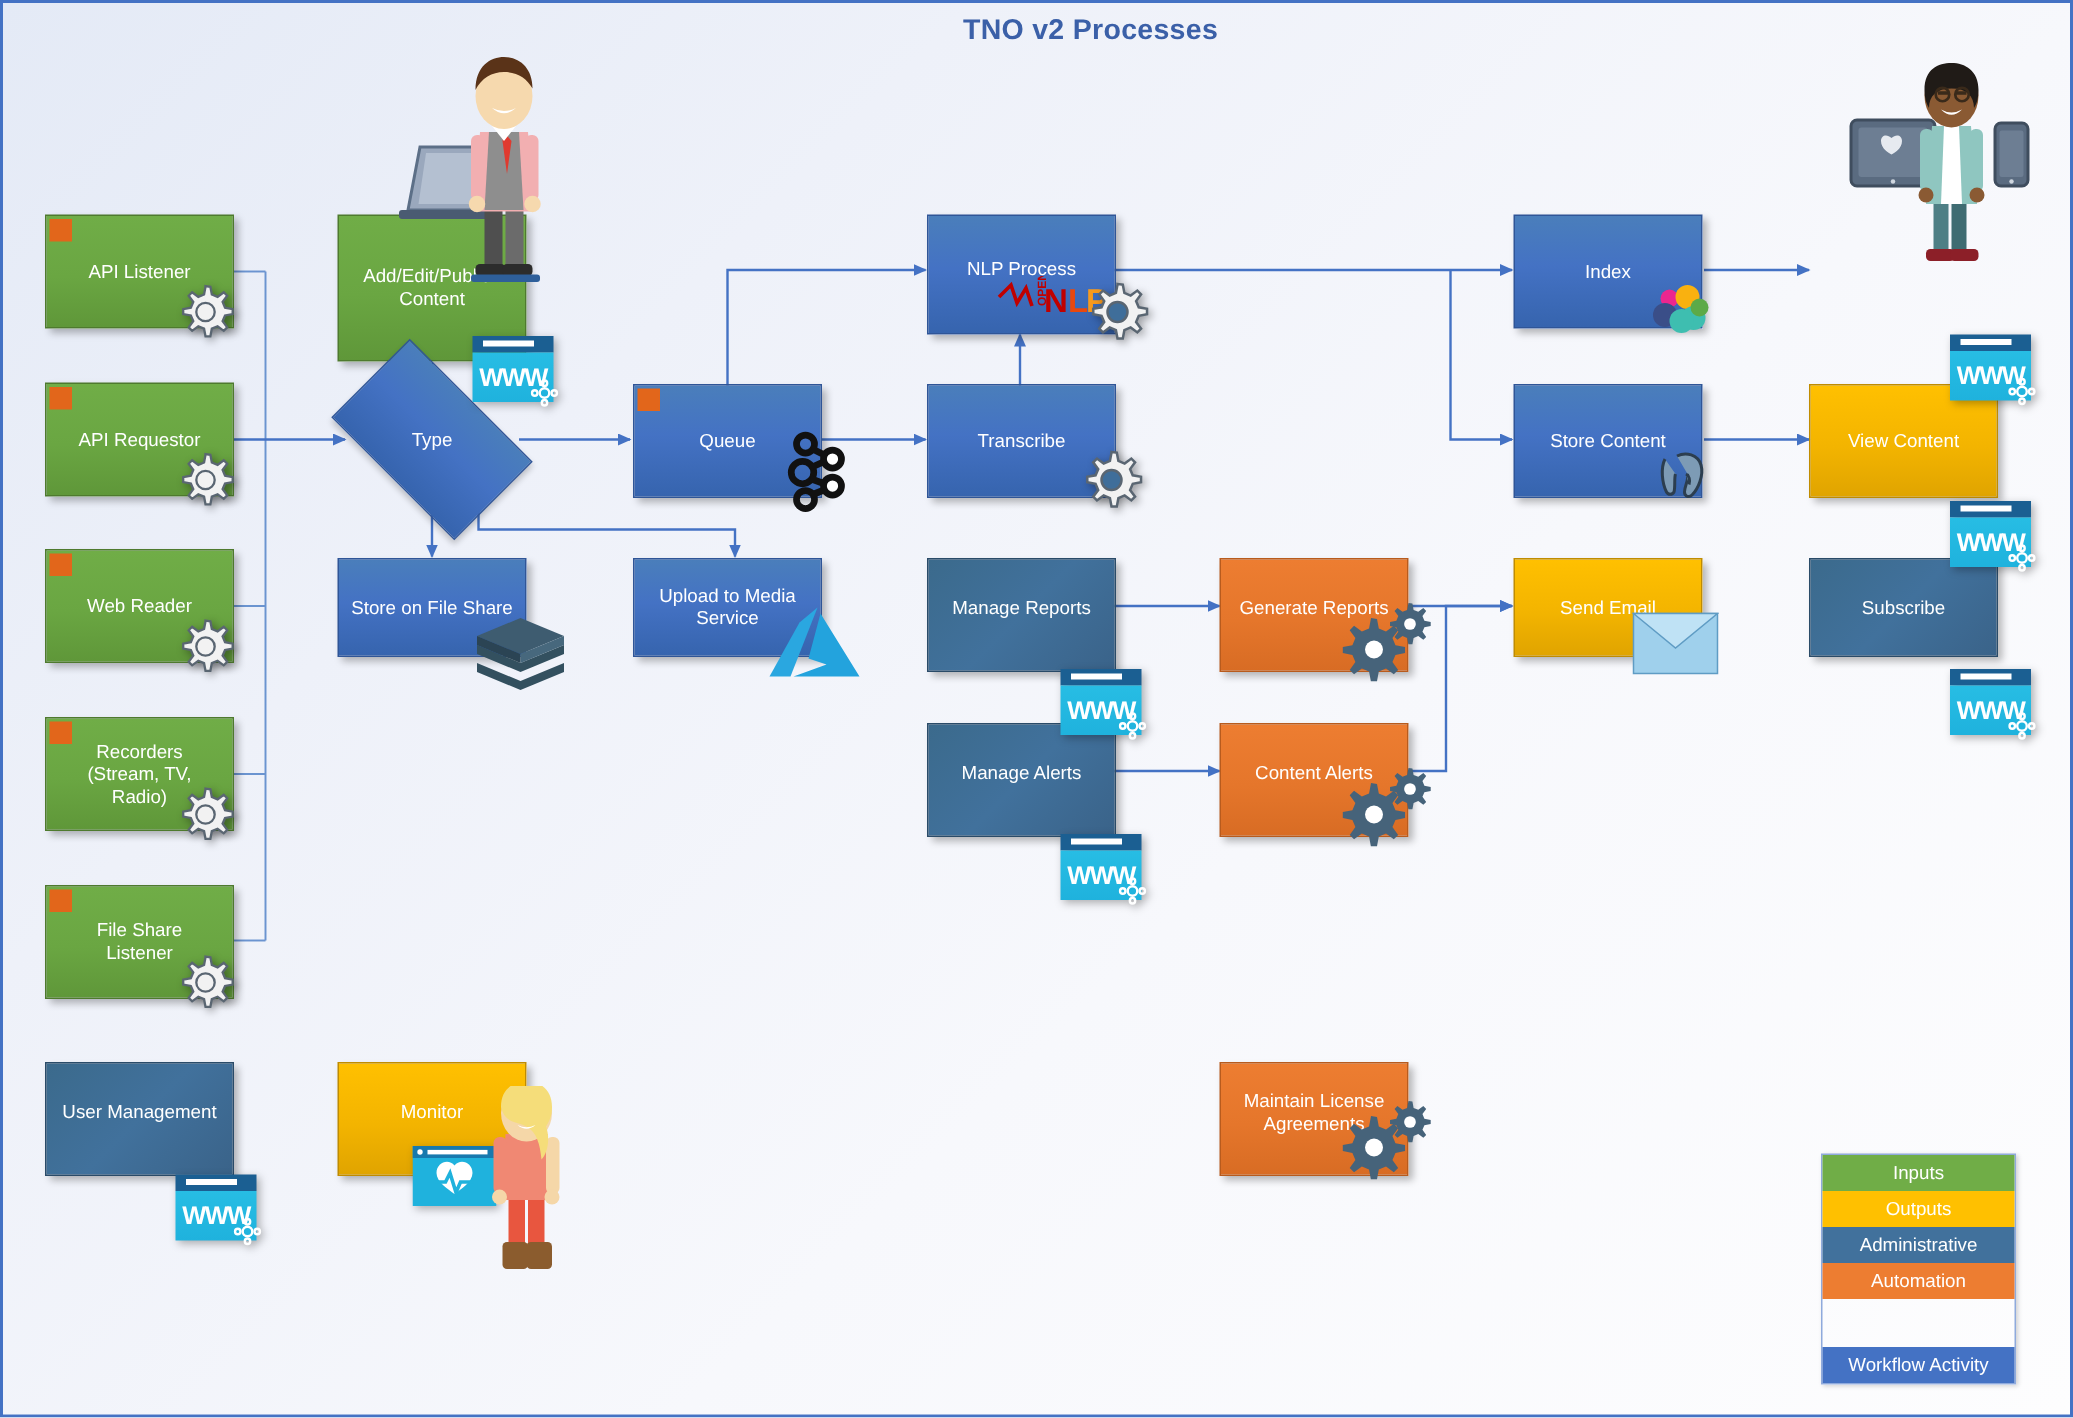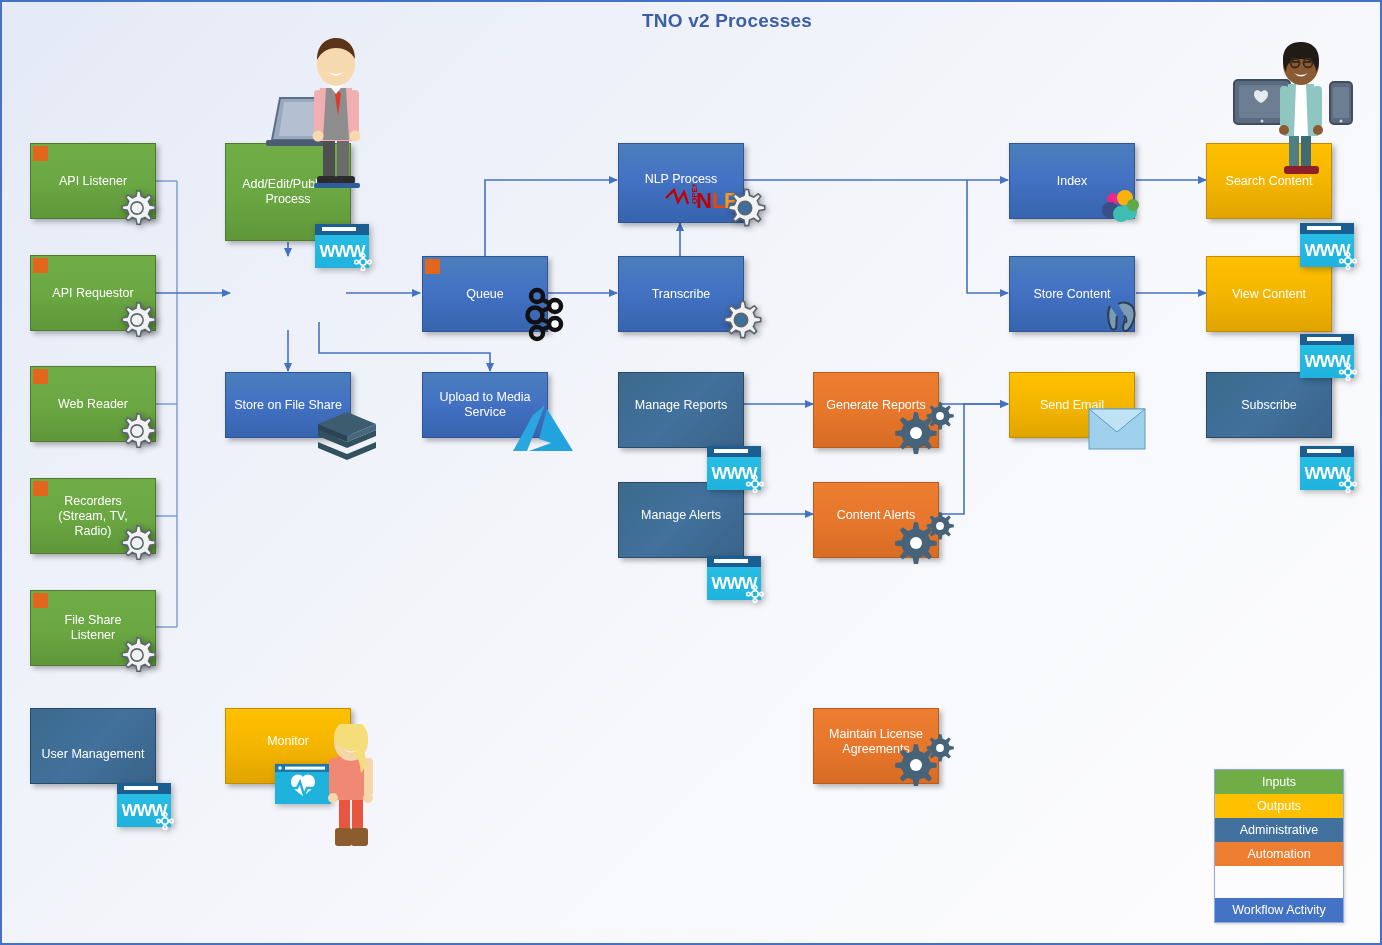--- a/index.html
+++ b/index.html
@@ -200,23 +200,27 @@
     <span class="lbl">Web Reader</span>
   </div>
   <div class="node green" style="left:28px;top:588px;width:126px;height:76px;flex-direction:column;">
     <span class="corner"></span>
     <span class="lbl">File Share</span>
     <span class="lbl">Listener</span>
   </div>
 
   <div class="node green" style="left:223px;top:141px;width:126px;height:98px;flex-direction:column;">
     <span class="lbl">Add/Edit/Publish</span>
-    <span class="lbl">Process</span>
-  </div>
-
+    <span class="lbl">Content</span>
+  </div>
+
+  <div class="diamond" style="left:228px;top:254px;width:116px;height:74px;">
+    <span class="dshape"></span>
+    <span class="lbl">Type</span>
+  </div>
 
   <div class="node wf" style="left:223px;top:370px;width:126px;height:66px;">
     <span class="lbl">Store on File Share</span>
   </div>
 
   <div class="node wf" style="left:420px;top:254px;width:126px;height:76px;">
     <span class="corner"></span>
     <span class="lbl">Queue</span>
   </div>
 
@@ -234,23 +238,20 @@
   </div>
 
   <div class="node wf" style="left:616px;top:254px;width:126px;height:76px;align-items:flex-start;padding-top:30px;">
     <span class="lbl">Transcribe</span>
   </div>
 
   <div class="node wf" style="left:1007px;top:254px;width:126px;height:76px;align-items:flex-start;padding-top:30px;">
     <span class="lbl">Store Content</span>
   </div>
 
-  <div class="node gold" style="left:1204px;top:141px;width:126px;height:76px;align-items:flex-start;padding-top:30px;">
-    <span class="lbl">Search Content</span>
-  </div>
   <div class="node gold" style="left:1204px;top:254px;width:126px;height:76px;align-items:flex-start;padding-top:30px;">
     <span class="lbl">View Content</span>
   </div>
 
   <div class="node navy-flat" style="left:616px;top:370px;width:126px;height:76px;align-items:flex-start;padding-top:25px;">
     <span class="lbl">Manage Reports</span>
   </div>
   <div class="node orange" style="left:811px;top:370px;width:126px;height:76px;align-items:flex-start;padding-top:25px;">
     <span class="lbl">Generate Reports</span>
   </div>
@@ -261,21 +262,21 @@
     <span class="lbl">Subscribe</span>
   </div>
 
   <div class="node navy-flat" style="left:616px;top:480px;width:126px;height:76px;align-items:flex-start;padding-top:25px;">
     <span class="lbl">Manage Alerts</span>
   </div>
   <div class="node orange" style="left:811px;top:480px;width:126px;height:76px;align-items:flex-start;padding-top:25px;">
     <span class="lbl">Content Alerts</span>
   </div>
 
-  <div class="node navy-flat" style="left:28px;top:706px;width:126px;height:76px;align-items:flex-start;padding-top:38px;">
+  <div class="node navy-flat" style="left:28px;top:706px;width:126px;height:76px;align-items:flex-start;padding-top:25px;">
     <span class="lbl">User Management</span>
   </div>
   <div class="node gold" style="left:223px;top:706px;width:126px;height:76px;align-items:flex-start;padding-top:25px;">
     <span class="lbl">Monitor</span>
   </div>
   <div class="node orange" style="left:811px;top:706px;width:126px;height:76px;flex-direction:column;justify-content:flex-start;padding-top:18px;">
     <span class="lbl">Maintain License</span>
     <span class="lbl">Agreements</span>
   </div>
 

